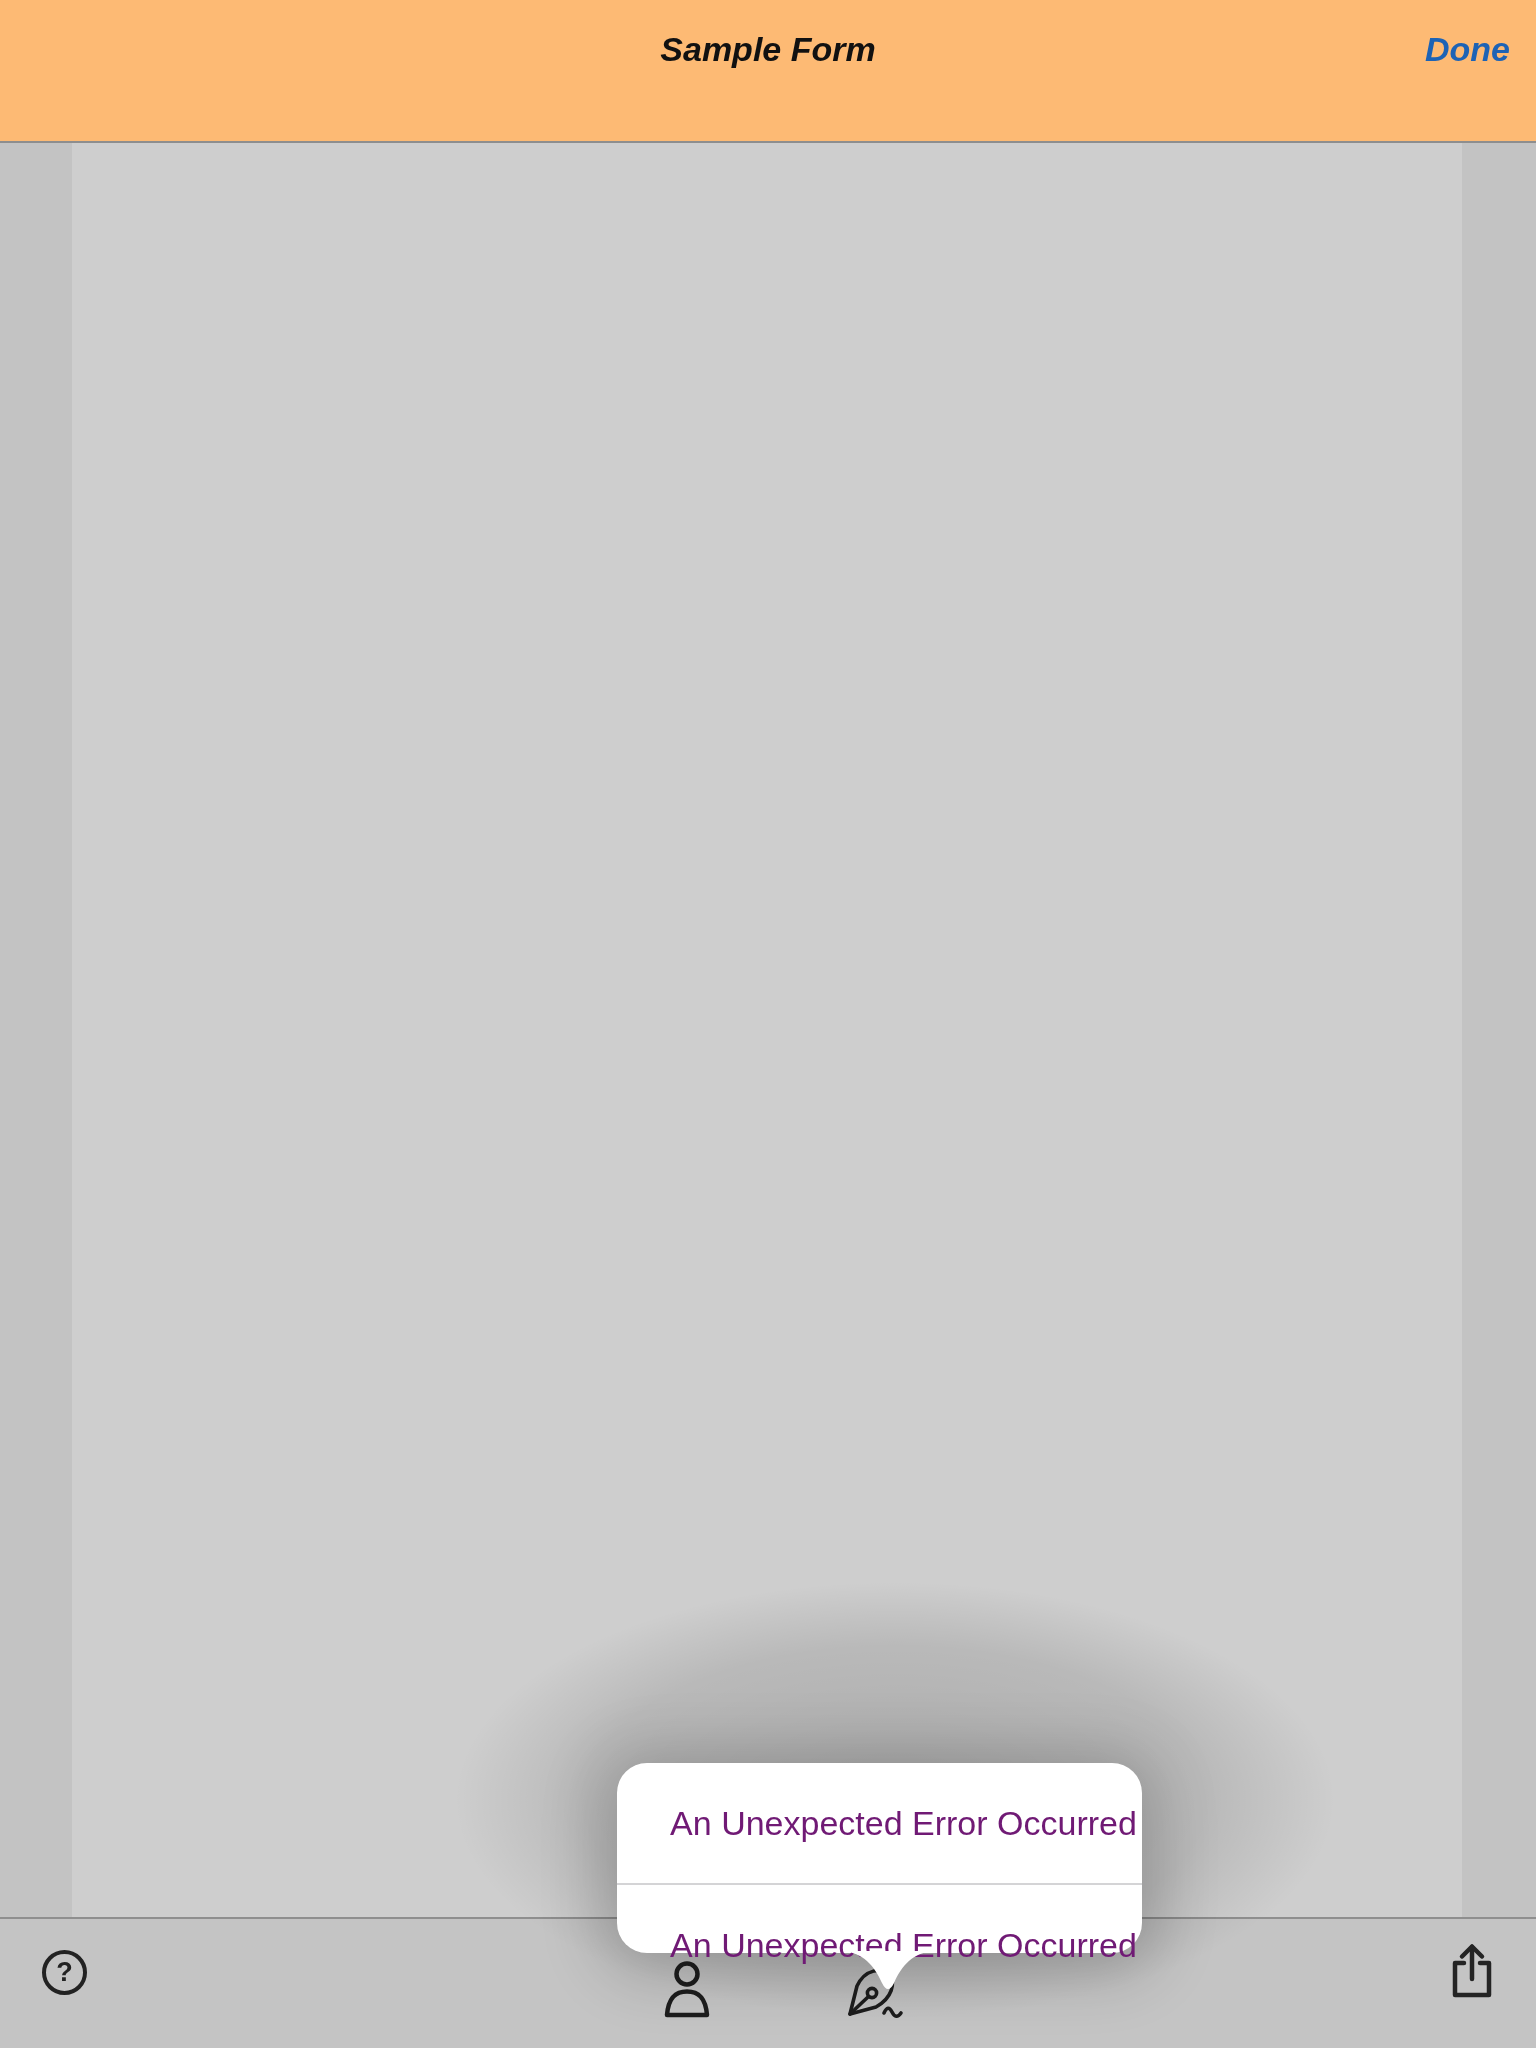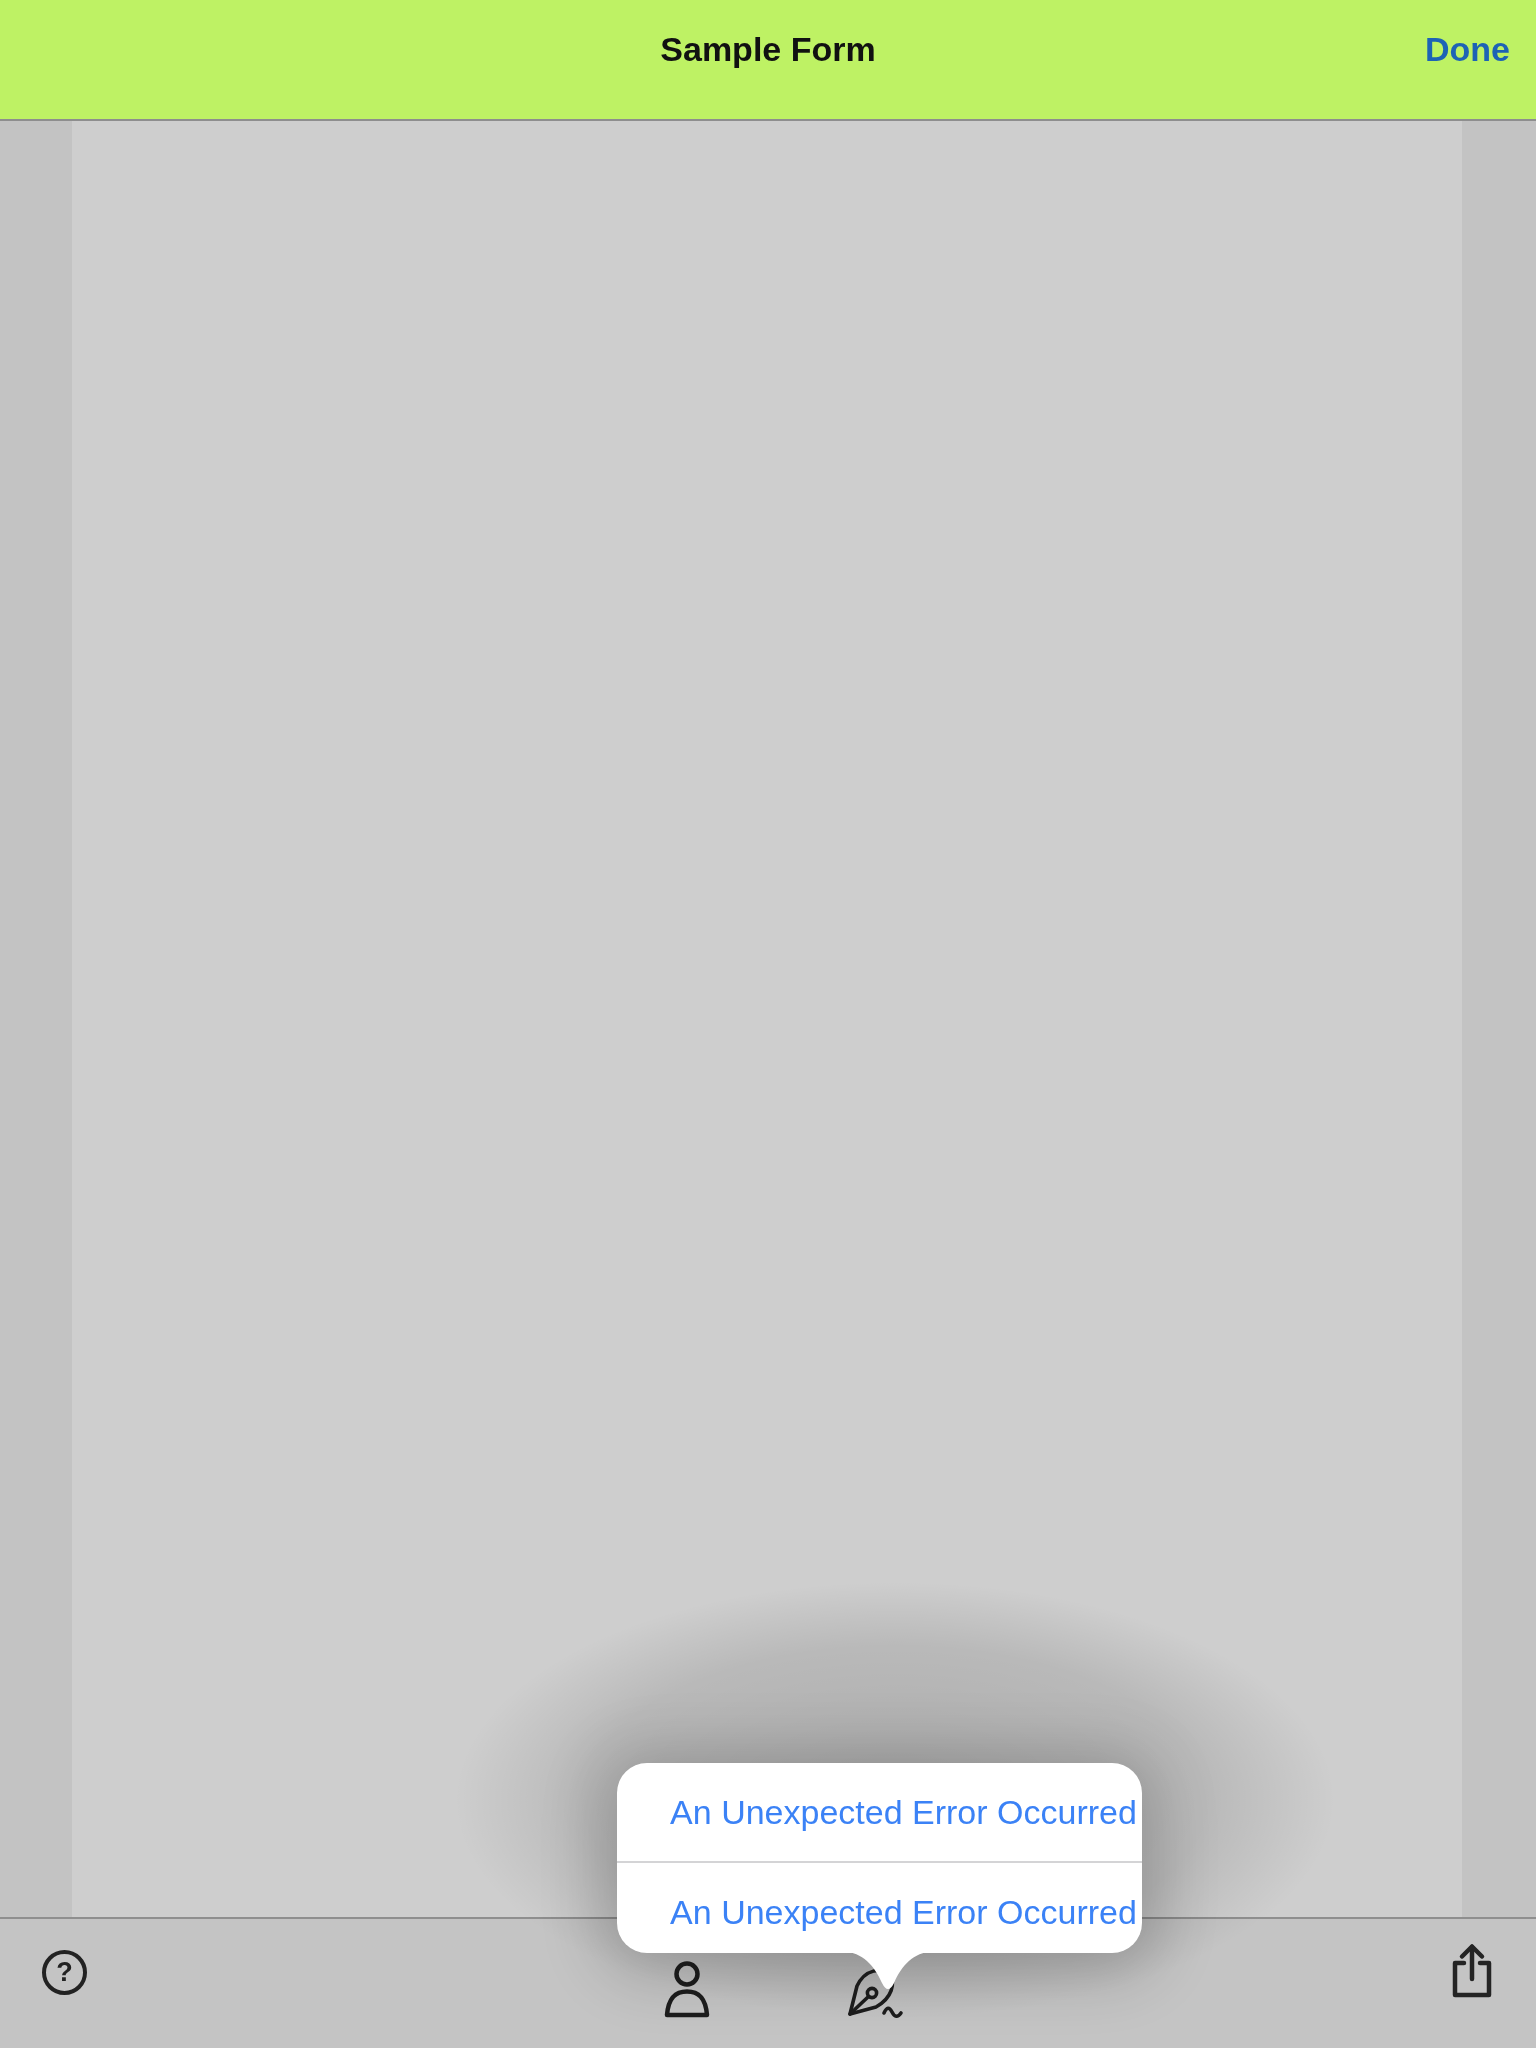--- a/index.html
+++ b/index.html
@@ -1,21 +1,21 @@
 <!DOCTYPE html>
 <html><head>
 <meta charset="utf-8">
 <style>
   * { margin:0; padding:0; box-sizing:border-box; }
   body { font-family:"Liberation Sans", sans-serif; }
   .screen { position:relative; width:1536px; height:2048px; background:#c3c3c3; overflow:hidden; }
 
   
-  .topbar { position:absolute; left:0; top:0; width:1536px; height:121px;
-            background:#bef264; border-bottom:2px solid #8e8e8e; z-index:6; }
+  .topbar { position:absolute; left:0; top:0; width:1536px; height:143px;
+            background:#fdba74; border-bottom:2px solid #8e8e8e; z-index:6;font-style:italic; }
   .topbar-title { position:absolute; left:0; right:0; top:30px; text-align:center;
                   font-size:34px; font-weight:700; color:#111; }
   .done-btn { position:absolute; right:26px; top:30px; font-size:34px; font-weight:700;
               color:#1d63b5; cursor:pointer;text-align:right; }
 
   
   .page { position:absolute; left:72px; top:121px; width:1390px; height:1796px;
           background:#cecece; z-index:1; }
 
   .doc-title { position:absolute; left:0; right:0; top:226px; text-align:center;
@@ -55,22 +55,22 @@
 
   
   .vignette { position:absolute; left:330px; top:1520px; width:1130px; height:560px;
               pointer-events:none; z-index:3;
               background:radial-gradient(closest-side, rgba(0,0,0,0.17), rgba(0,0,0,0.10) 55%, rgba(0,0,0,0) 78%); }
 
   
   .popup { position:absolute; left:617px; top:1763px; width:525px; height:190px;
            background:#ffffff; border-radius:30px; z-index:5;
            box-shadow:0 6px 60px 18px rgba(0,0,0,0.18); }
-  .popup-row { height:98px; display:flex; align-items:center; justify-content:center;
-               font-size:34px; color:#3b82f6; cursor:pointer; white-space:nowrap;margin-left:48px; }
+  .popup-row { height:120px; display:flex; align-items:center; justify-content:center;
+               font-size:34px; color:#701a75; cursor:pointer; white-space:nowrap;margin-left:48px; }
   .popup-divider { height:2px; background:#d4d4d6; margin:0; }
   .popup-tail { position:absolute; left:50%; margin-left:-37px; top:188px; width:90px; height:46px; }
 
   
   .toolbar { position:absolute; left:0; top:1917px; width:1536px; height:131px;
              background:#c4c4c4; border-top:2px solid #8f8f8f; z-index:2; }
   .help-btn { position:absolute; left:42px; top:1950px; width:45px; height:45px;
               border:4.5px solid #222; border-radius:50%; display:flex; align-items:center;
               justify-content:center; font-size:27px; font-weight:700; color:#222;
               z-index:4; cursor:pointer; }

